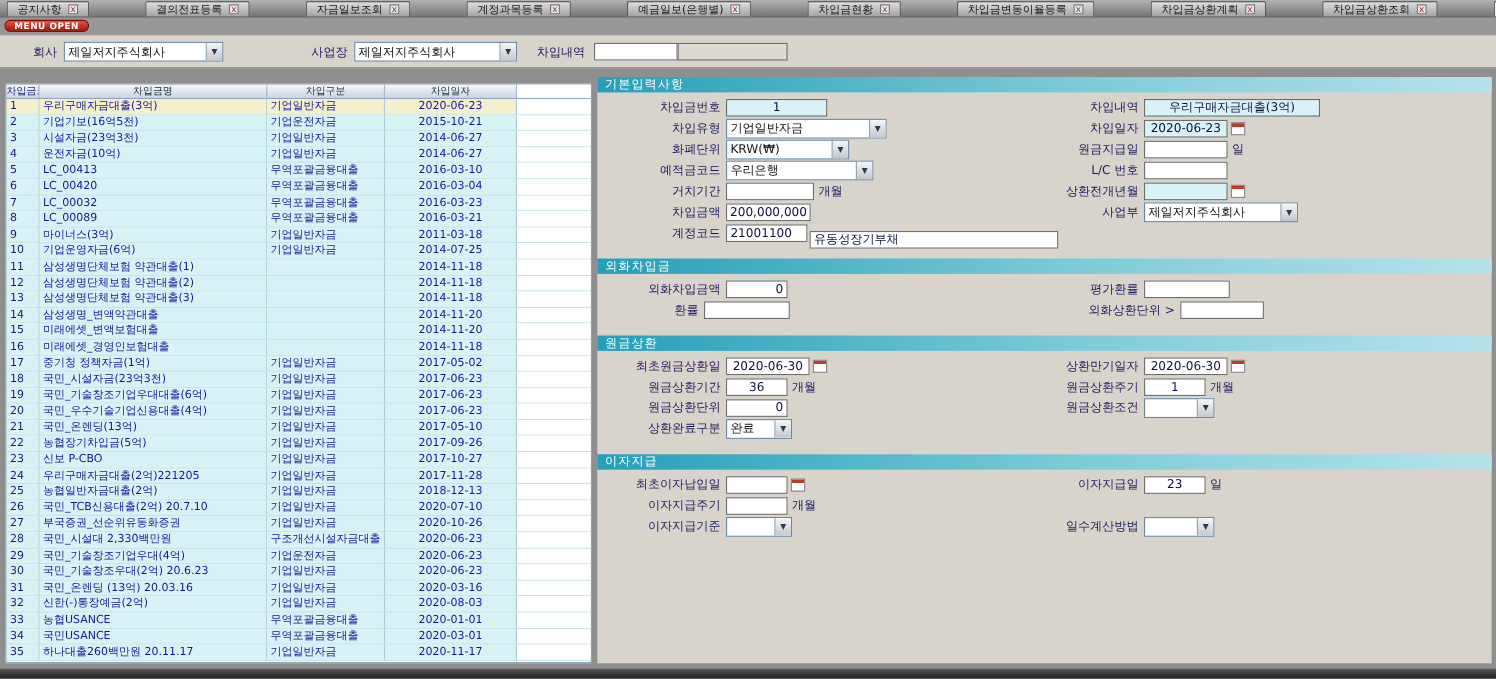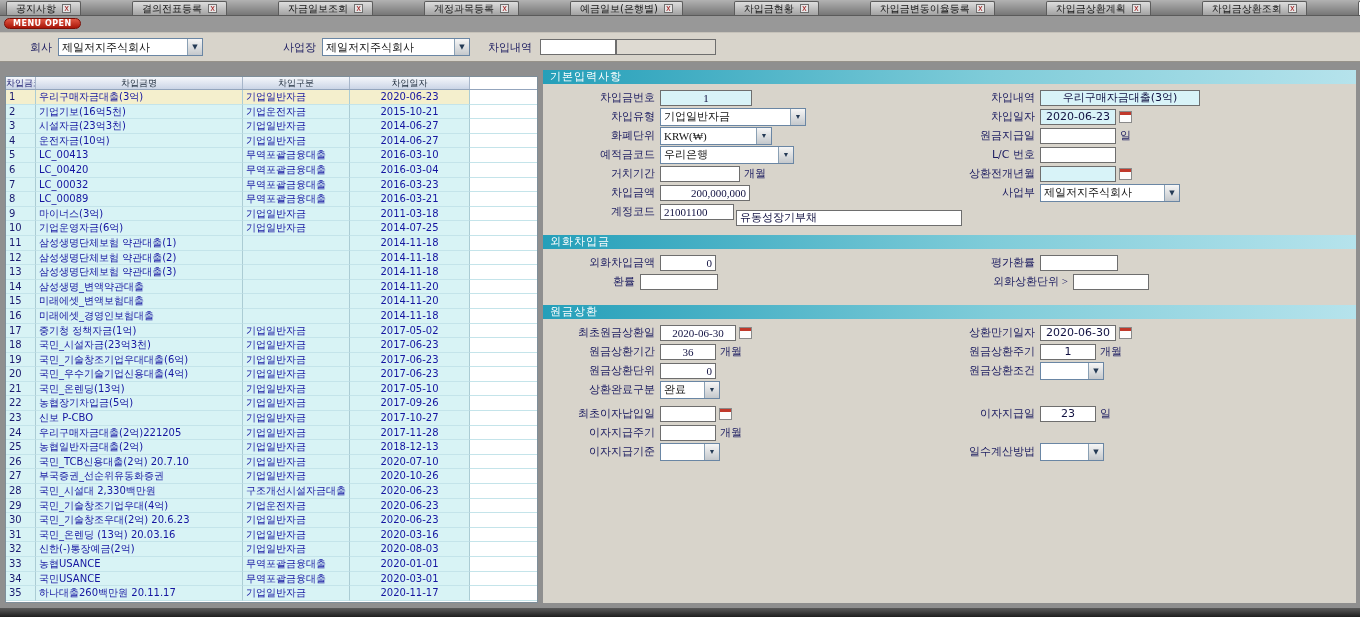--- a/index.html
+++ b/index.html
@@ -103,21 +103,21 @@
   .sec-header {
     height:14px; line-height:14px; padding-left:7px;
     background:linear-gradient(to right,#259fb9,#7fccd9 55%,#b6e3ec);
     color:#fff; font-weight:normal; font-size:11px; letter-spacing:1px;
   }
   .sec-header + .sec-body { padding-top:4px; }
   .sec-body { padding:3px 0 2px 0; }
   .sec-body + .sec-header { margin-top:12px; }
   .frow { display:flex; align-items:center; height:19px; }
   .half { display:flex; align-items:center; }
-  .half.left { width:400px;font-family:Liberation Serif, serif; }
+  .half.left { width:400px; }
   .half.right { flex:1; }
   .dlabel { width:112px; flex:none; text-align:right; margin-right:5px; color:#1b1b60; white-space:nowrap; }
   .half.right .dlabel { width:92px; }
   
   .statusbar { position:absolute; left:0; right:0; bottom:0; height:9px; background:linear-gradient(#5a5a5a,#1e1e1e); }
 </style>
 </head>
 <body>
 
 <div class="tabbar">
@@ -501,21 +501,21 @@
         </div>
         <div class="half right">
           <span class="dlabel">상환전개년월</span>
           <input class="inp hl" style="width: 76px; flex: 0 0 auto;">
           <span class="cal"></span>
         </div>
       </div>
       <div class="frow">
         <div class="half left">
           <span class="dlabel">차입금액</span>
-          <input class="inp rgt" value="200,000,000" style="width: 90px; flex: 0 0 auto; text-align: right;">
+          <input class="inp rgt" value="200,000,000" style="width: 77px; flex: 0 0 auto; text-align: right;">
         </div>
         <div class="half right">
           <span class="dlabel">사업부</span>
           <div class="sel" style="width: 140px; flex: 0 0 auto;">
             <span class="sel-text">제일저지주식회사</span>
             <span class="sel-arrow">▼</span>
           </div>
         </div>
       </div>
       <div class="frow">
@@ -593,20 +593,21 @@
         <div class="half left">
           <span class="dlabel">상환완료구분</span>
           <div class="sel" style="width: 60px; flex: 0 0 auto;">
             <span class="sel-text">완료</span>
             <span class="sel-arrow">▼</span>
           </div>
         </div>
         <div class="half right"></div>
       </div>
     </div>
+    <div class="sec-header">이자지급</div>
     <div class="sec-body">
       <div class="frow">
         <div class="half left">
           <span class="dlabel">최초이자납입일</span>
           <input class="inp" style="width: 56px; flex: 0 0 auto;">
           <span class="cal"></span>
         </div>
         <div class="half right">
           <span class="dlabel">이자지급일</span>
           <input class="inp ctr" value="23" style="width: 56px; flex: 0 0 auto;">

